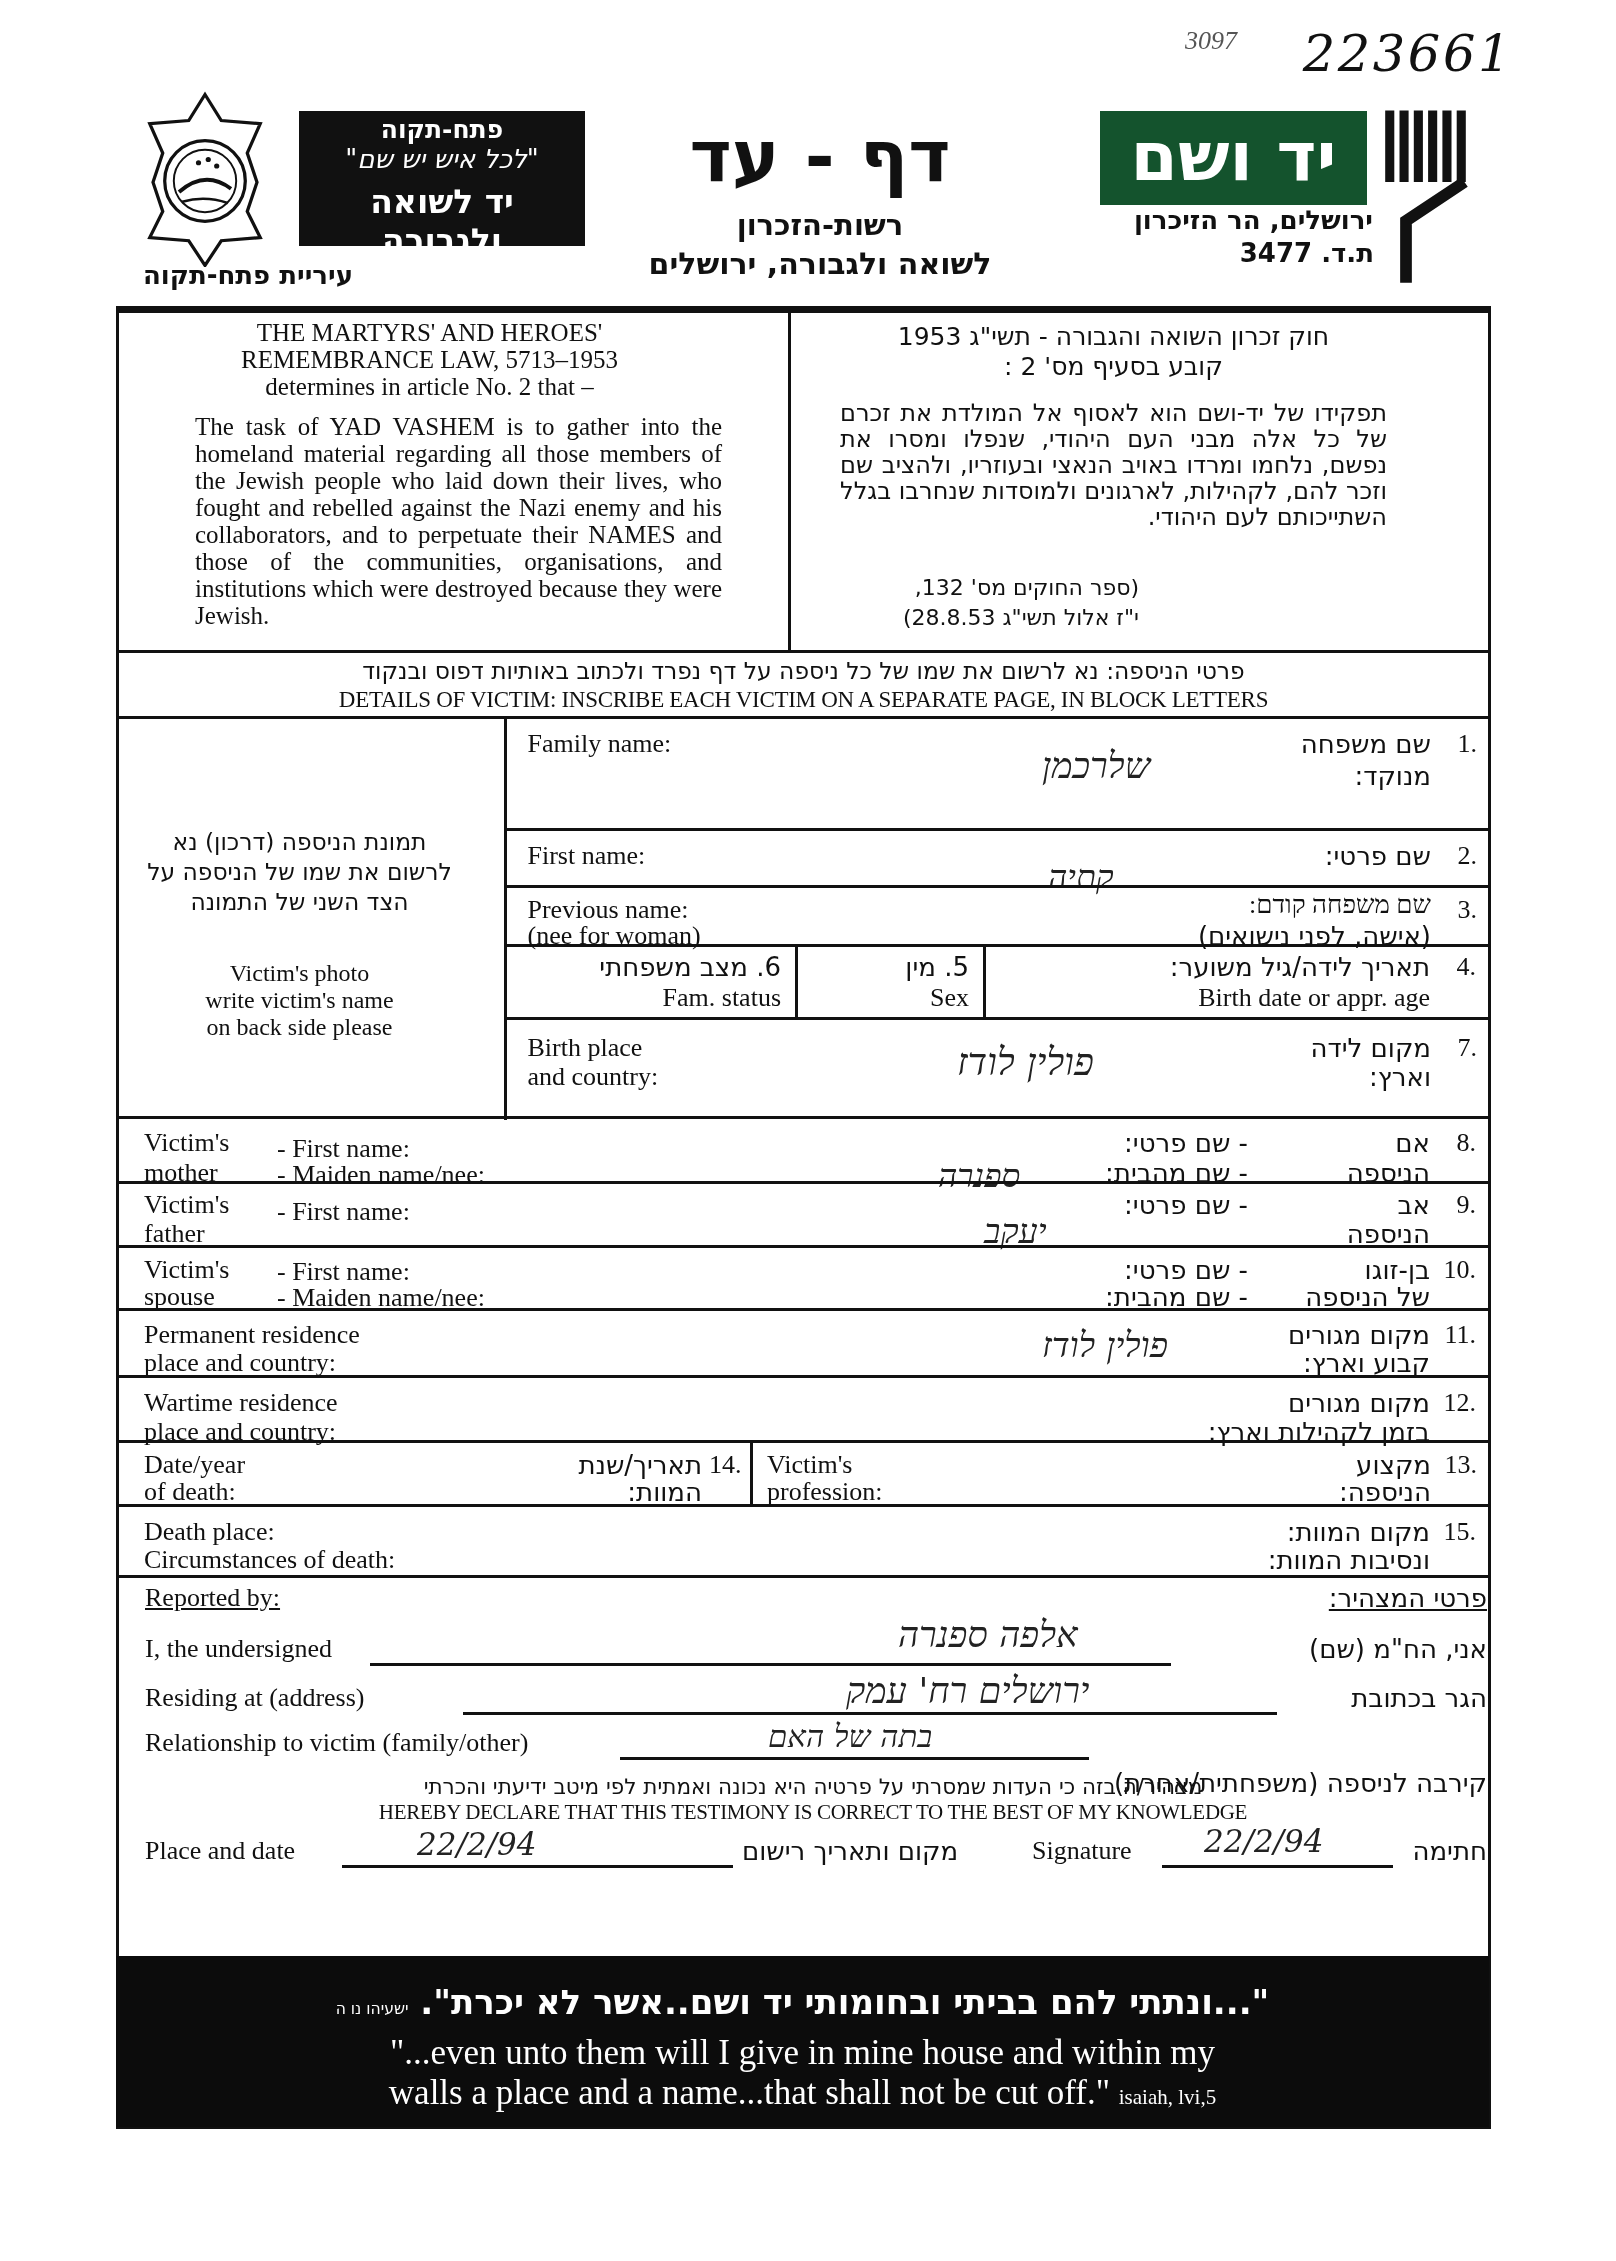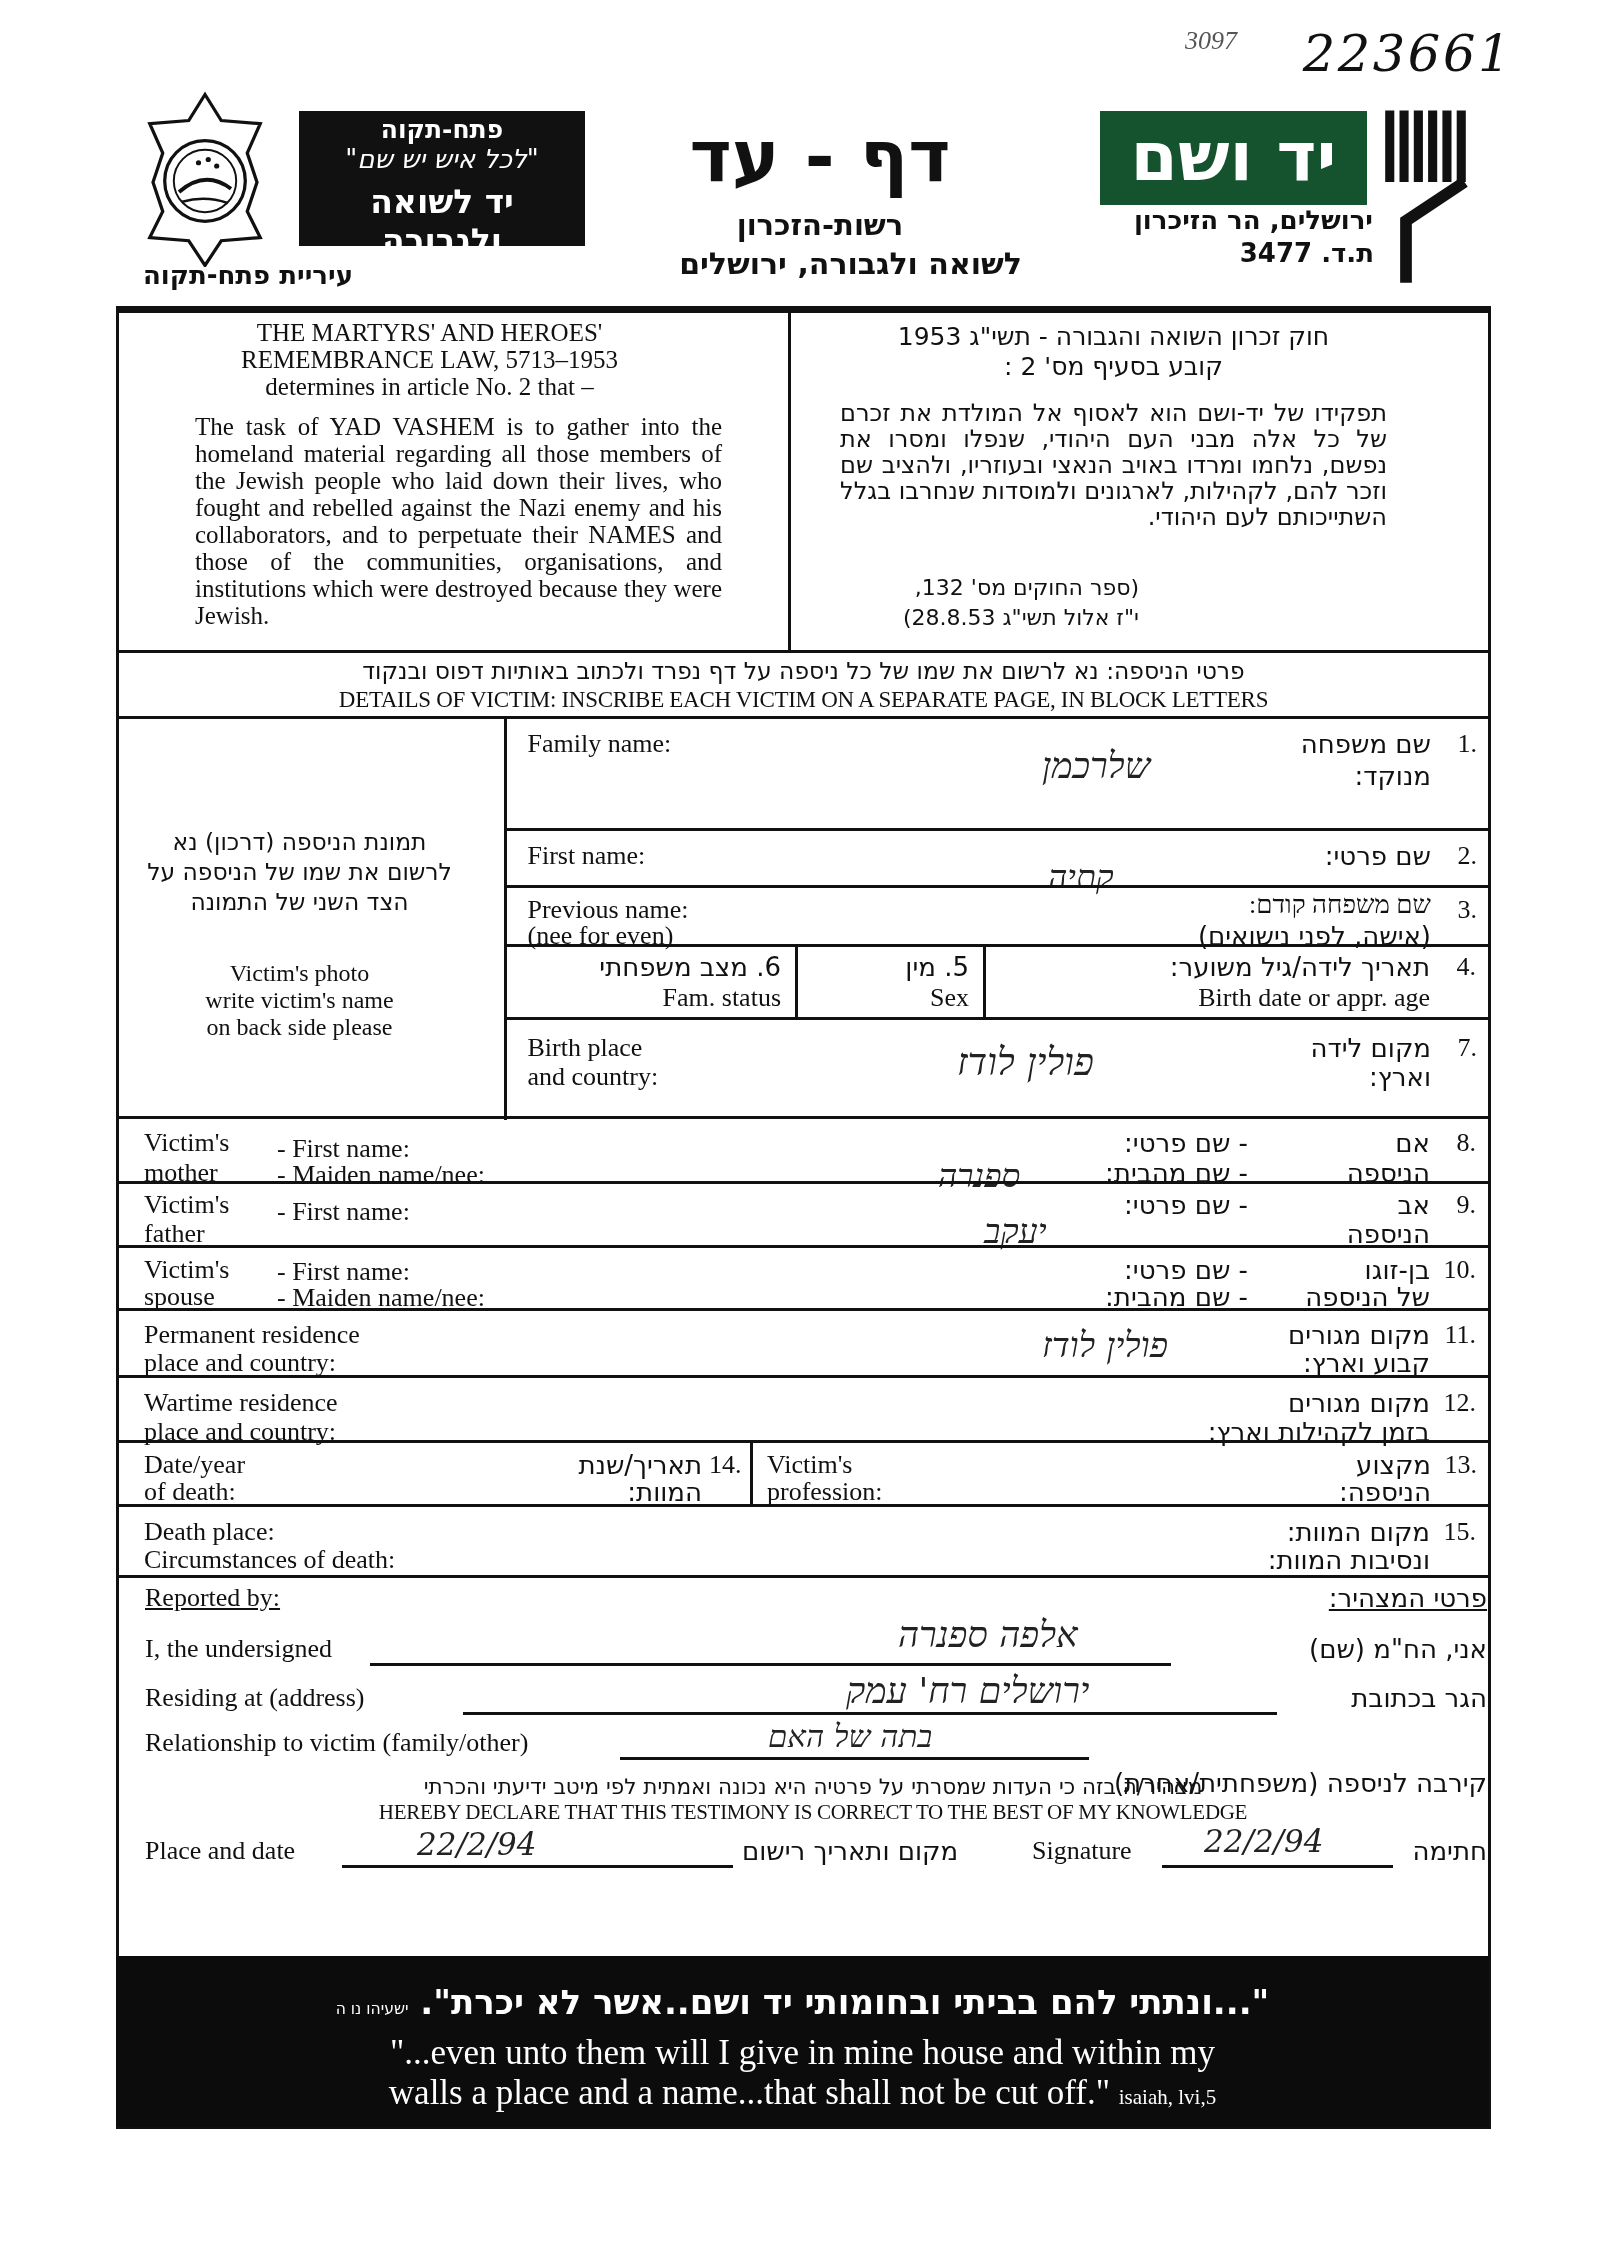--- a/index.html
+++ b/index.html
@@ -66,21 +66,21 @@
 <div class="abs pt-block he">
   <div style="font-size:25px;text-align:center;font-weight:bold;">פתח-תקוה</div>
   <div style="font-size:26px;text-align:center;font-style:italic;">"לכל איש יש שם"</div>
   <div style="font-size:33px;text-align:center;font-weight:bold;margin-top:7.8px;">יד לשואה ולגבורה</div>
 </div>
 <div class="abs pt-city he">עיריית פתח-תקוה</div>
 
 <div class="abs center-title he">
   <div style="font-size:72px;font-weight:bold;text-align:center;line-height:78px;">דף - עד</div>
   <div style="font-size:29px;font-weight:bold;text-align:center;margin-top:13px;">רשות-הזכרון</div>
-  <div style="font-size:30px;font-weight:bold;text-align:right;margin-top:3.9px;">לשואה ולגבורה, ירושלים</div>
+  <div style="font-size:30px;font-weight:bold;text-align:center;margin-top:3.9px;">לשואה ולגבורה, ירושלים</div>
 </div>
 
 <div class="abs yv-block">יד ושם</div>
 <svg class="abs yv-logo" viewBox="0 0 140 280">
   <rect x="8" y="10" width="14" height="110" fill="#111"></rect>
   <rect x="30" y="10" width="14" height="110" fill="#111"></rect>
   <rect x="52" y="10" width="14" height="110" fill="#111"></rect>
   <rect x="74" y="10" width="14" height="110" fill="#111"></rect>
   <rect x="96" y="10" width="14" height="110" fill="#111"></rect>
   <rect x="118" y="10" width="14" height="110" fill="#111"></rect>
@@ -137,21 +137,21 @@
 <div class="abs" style="left:508px;top:831px;width:982px;height:104px;">
   <div class="abs lbl en" style="left:19.5px;top:9.8px;">First name:</div>
   <div class="abs lbl he" style="right:59px;top:9.8px;">שם פרטי:</div>
   <div class="abs lbl en" style="right:13px;top:9.8px;">2.</div>
   <div class="abs hand" style="left:540px;top:26px;font-size:33px;">קתיה</div>
 </div>
 <div class="hline" style="left:506px;top:885px;width:984px;"></div>
 
 <div class="abs" style="left:508px;top:888px;width:982px;height:59px;">
   <div class="abs lbl en" style="left:19.5px;top:6.5px;">Previous name:</div>
-  <div class="abs lbl en" style="left:19.5px;top:33px;">(nee for even)</div>
+  <div class="abs lbl en" style="left:19.5px;top:33px;">(nee for woman)</div>
   <div class="abs lbl he" style="right:59px;top:2px;font-family:Liberation Serif, serif;">שם משפחה קודם:</div>
   <div class="abs lbl he" style="right:59px;top:33px;">(אישה, לפני נישואים)</div>
   <div class="abs lbl en" style="right:13px;top:6.5px;">3.</div>
 </div>
 <div class="hline" style="left:506px;top:944px;width:984px;"></div>
 
 <div class="vline" style="left:795px;top:945px;height:73px;"></div>
 <div class="vline" style="left:983px;top:945px;height:73px;"></div>
 <div class="abs" style="left:508px;top:947px;width:286px;height:70px;">
   <div class="abs lbl he" style="right:13px;top:5.2px;"><span>6.</span> <span>מצב משפחתי</span></div>

